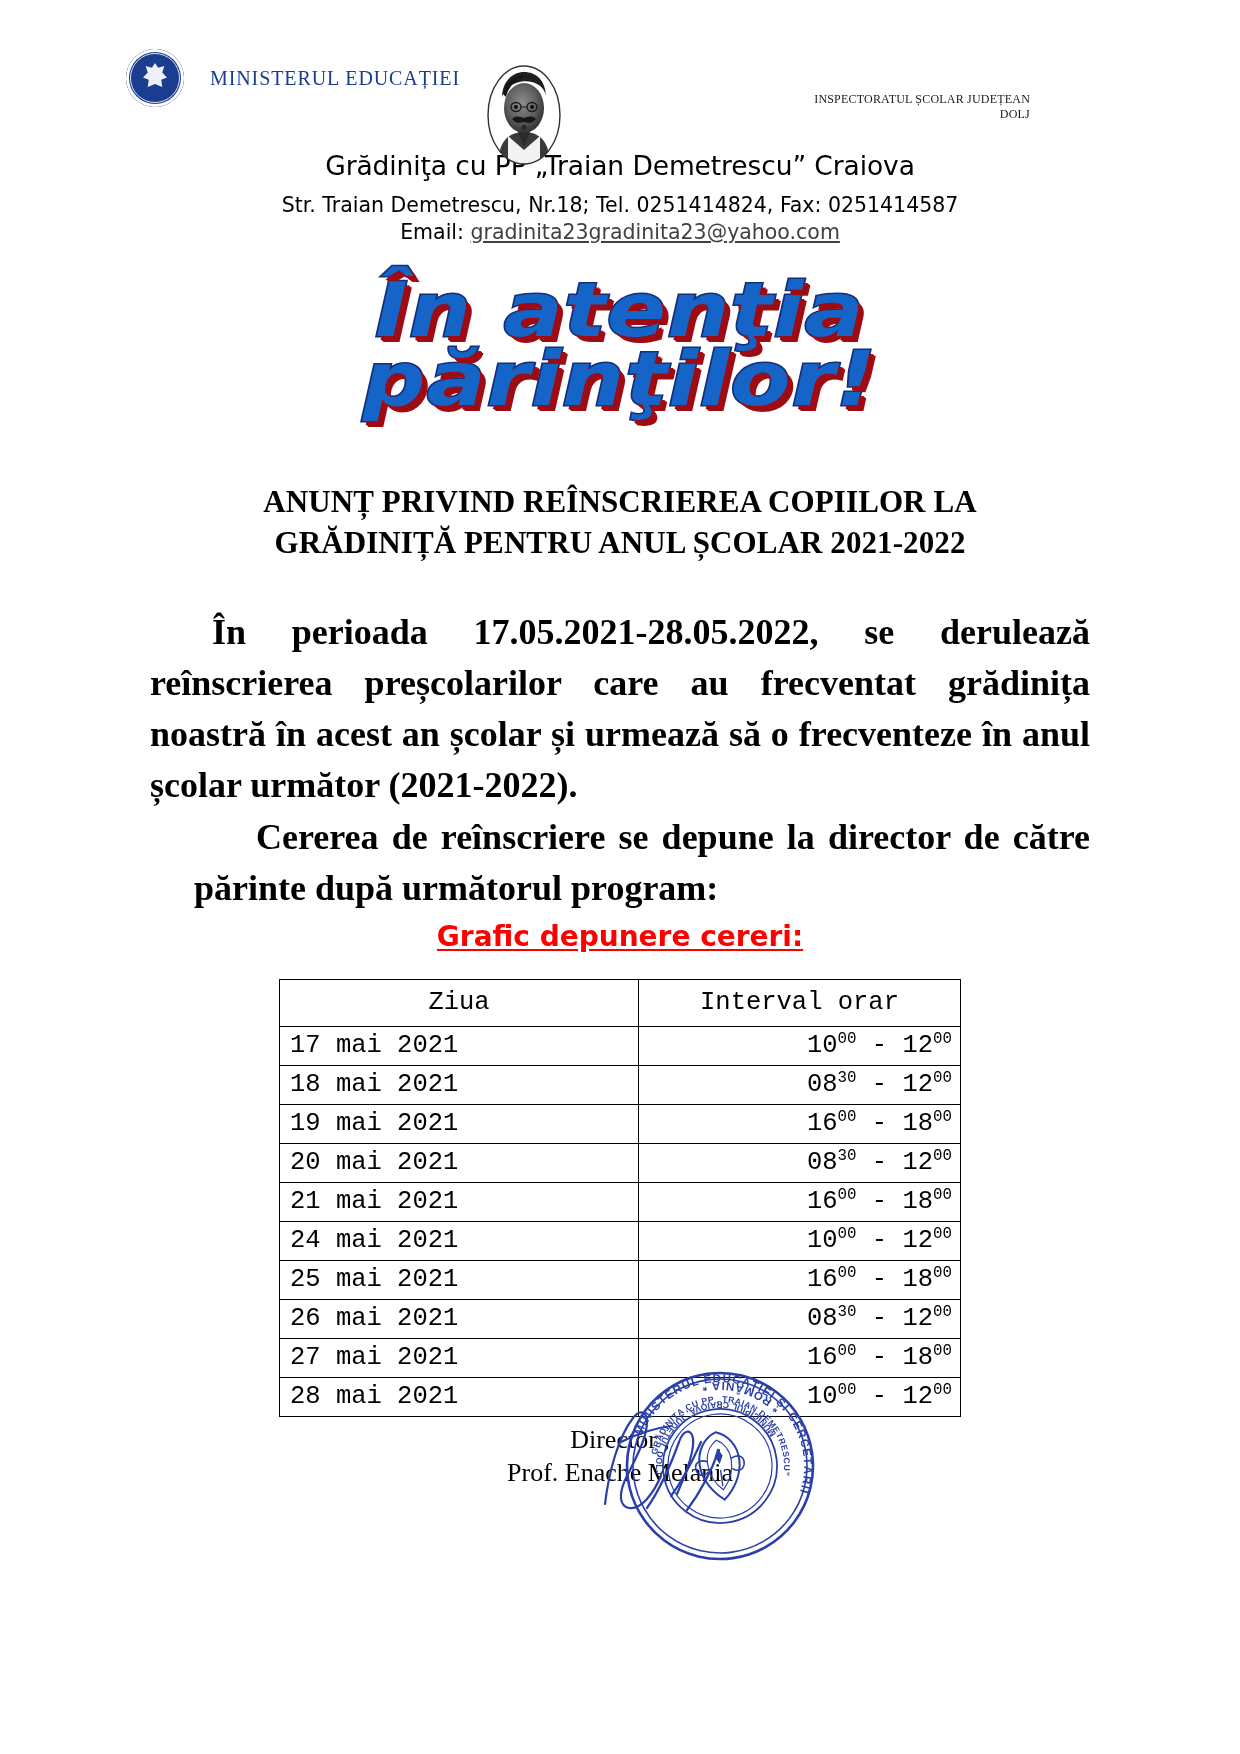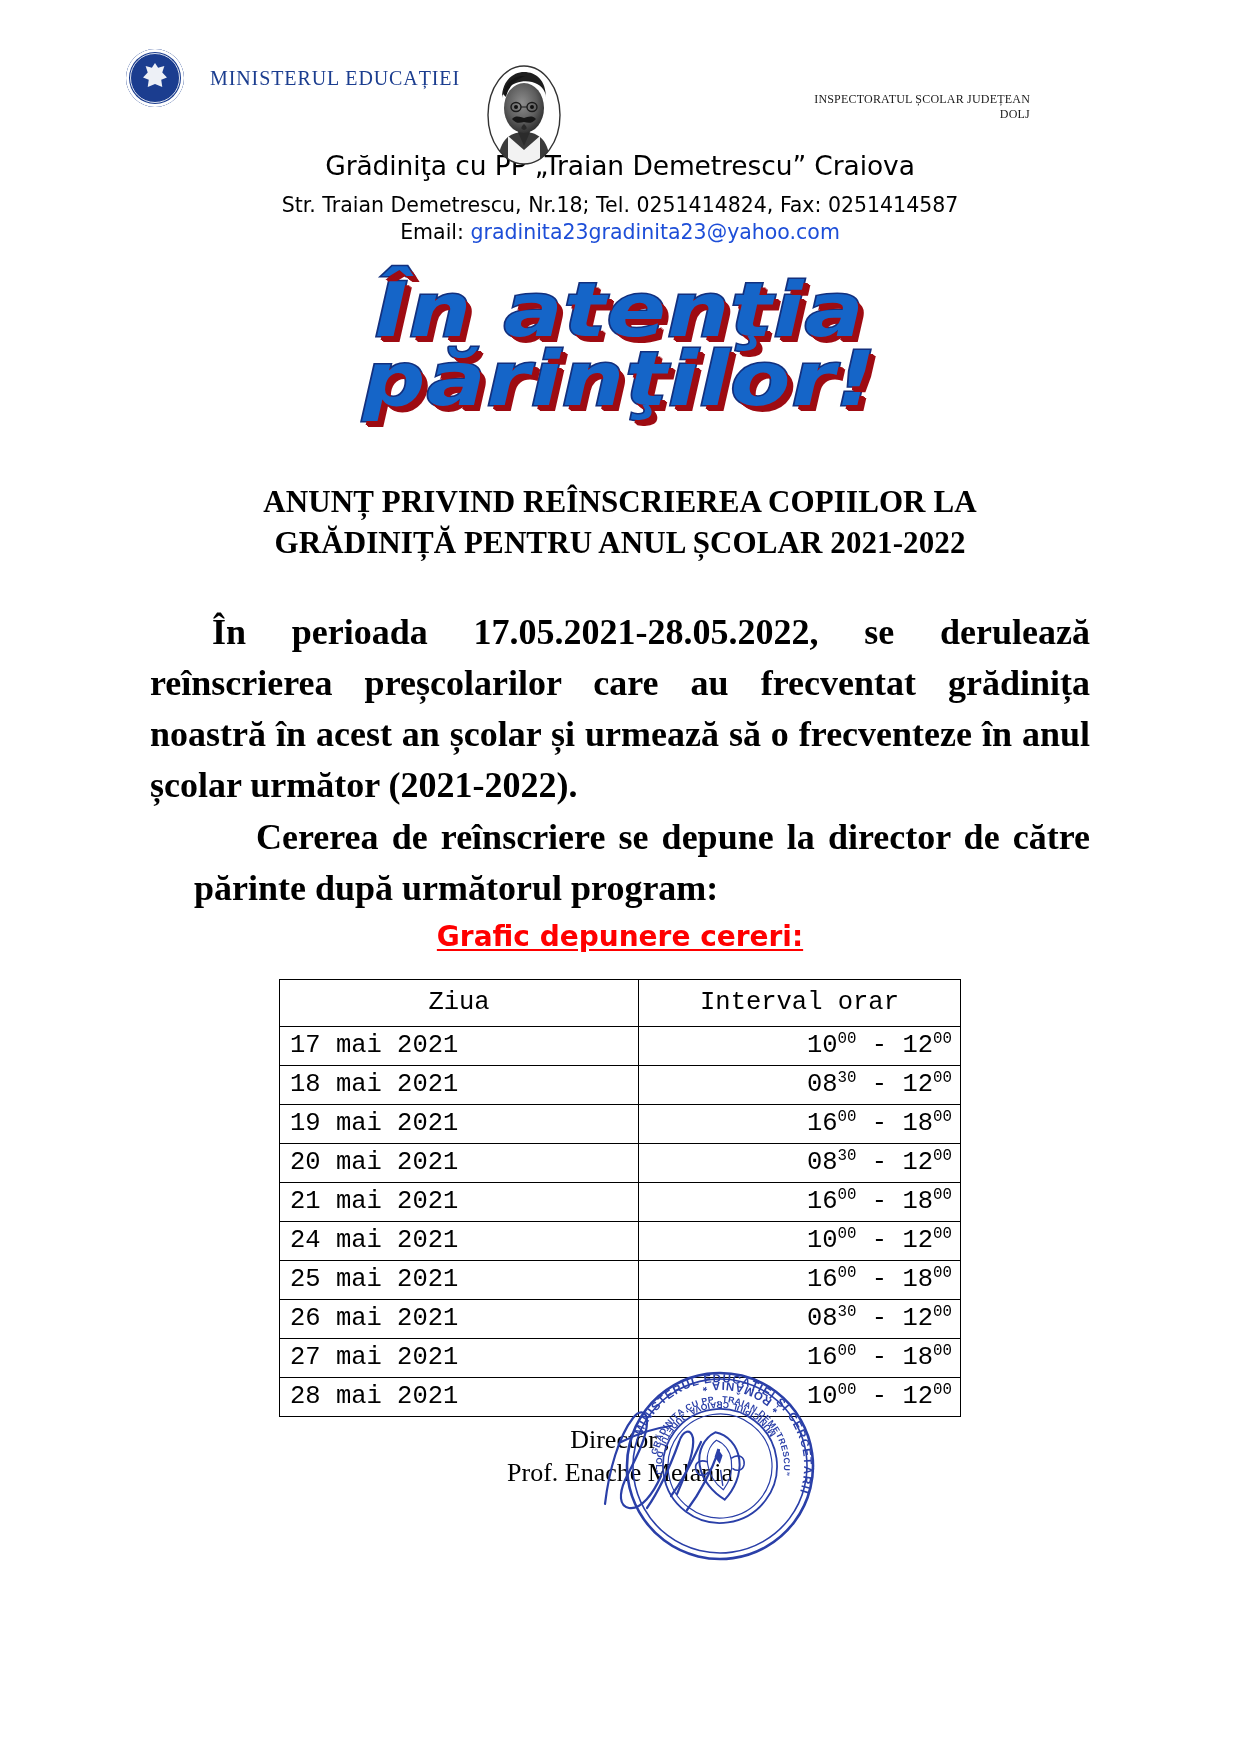--- a/index.html
+++ b/index.html
@@ -111,21 +111,22 @@
     font-size: 20.5px;
     line-height: 1.3;
     margin-top: 10px;
   }
   .school-email {
     font-size: 20.5px;
     line-height: 1.3;
   }
   .school-email a,
   .school-email .mail {
-    color: #1d4ed8;
+    color: #404040;
+    text-decoration: underline;
   }
 
   
   .wordart {
     margin-top: 30px;
     text-align: center;
     font-family: "DejaVu Sans", sans-serif;
     font-weight: bold;
     font-style: italic;
     line-height: 0.94;

